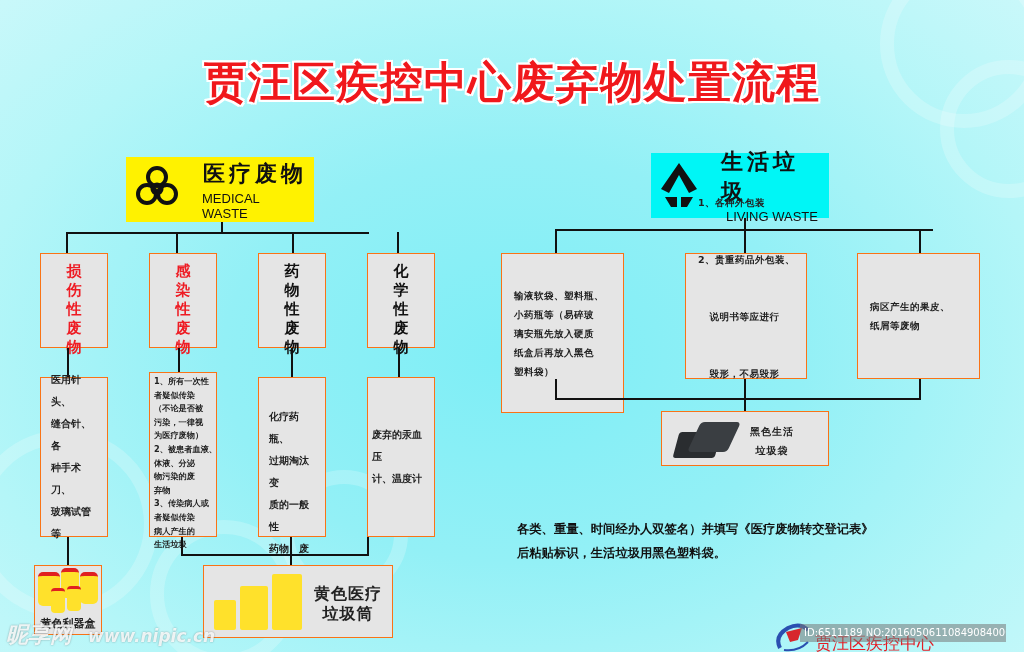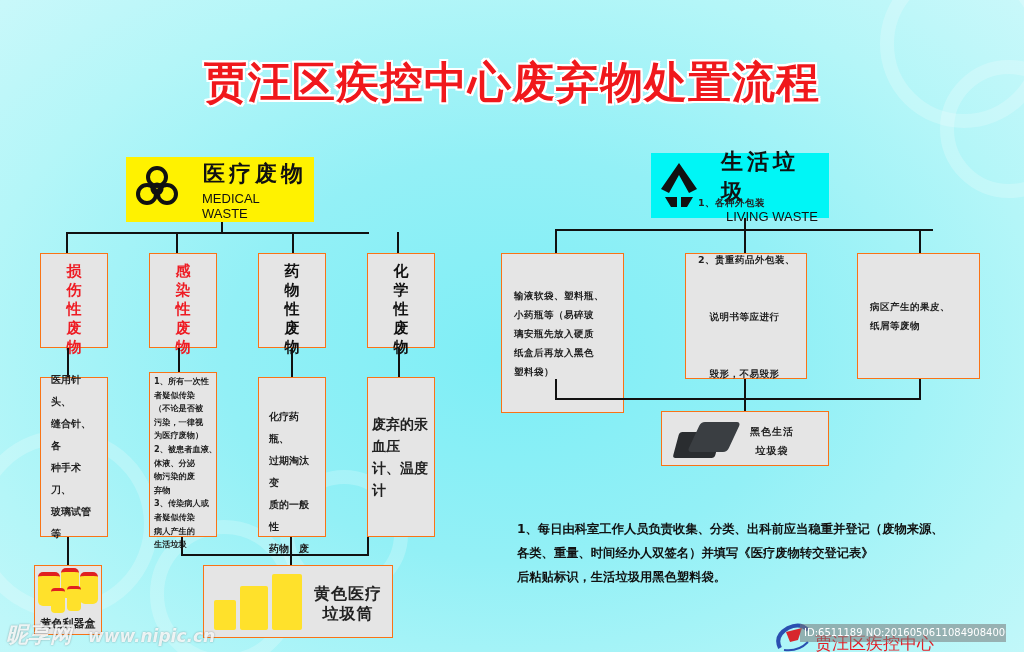--- a/index.html
+++ b/index.html
@@ -151,21 +151,21 @@
 </div>
 <div class="box desc" style="left:258px;top:377px;width:68px;height:160px;align-items:flex-start;padding-top:28px;">
   <div>
     <div>化疗药瓶、</div>
     <div>过期淘汰变</div>
     <div>质的一般性</div>
     <div>药物、废弃</div>
     <div>的疫苗</div>
   </div>
 </div>
-<div class="box desc" style="left:367px;top:377px;width:68px;height:160px;padding:0 4px;font-size:14px;">
+<div class="box desc" style="left:367px;top:377px;width:68px;height:160px;padding:0 4px;font-size:10px;">
   <div>
     <div> 废弃的汞血压</div>
     <div>计、温度计</div>
   </div>
 </div>
 
 <div class="ln" style="left:67px;top:537px;width:2px;height:28px;"></div>
 <div class="ln" style="left:181px;top:537px;width:2px;height:19px;"></div>
 <div class="ln" style="left:181px;top:554px;width:188px;height:2px;"></div>
 <div class="ln" style="left:290px;top:537px;width:2px;height:28px;"></div>
@@ -235,21 +235,20 @@
     <div style="position:absolute;left:0;top:14px;width:42px;height:26px;background:#2a2d30;transform:skewX(-15deg);border-radius:3px;"></div>
     <div style="position:absolute;left:18px;top:4px;width:40px;height:30px;background:#3a3e42;transform:skewX(-25deg);border-radius:4px;"></div>
   </div>
   <div style="position:absolute;left:88px;top:10px;text-align:center;font-size:10px;line-height:19px;letter-spacing:1px;">
     <div>黑色生活</div>
     <div>垃圾袋</div>
   </div>
 </div>
 
 <div class="abs notes">
-  <div>1、每日由科室工作人员负责收集、分类、出科前应当稳重并登记（废物来源、</div>
   <div>各类、重量、时间经办人双签名）并填写《医疗废物转交登记表》</div>
   <div>后粘贴标识，生活垃圾用黑色塑料袋。</div>
 </div>
 
 <div class="abs watermark">
   <span>昵享网</span><small>www.nipic.cn</small>
 </div>
 <div class="abs" style="left:772px;top:622px;">
   <svg width="40" height="30" viewBox="0 0 40 30">
     <path d="M8 26 Q2 14 16 6 Q28 0 36 8" fill="none" stroke="#2a4fb0" stroke-width="4"></path>

